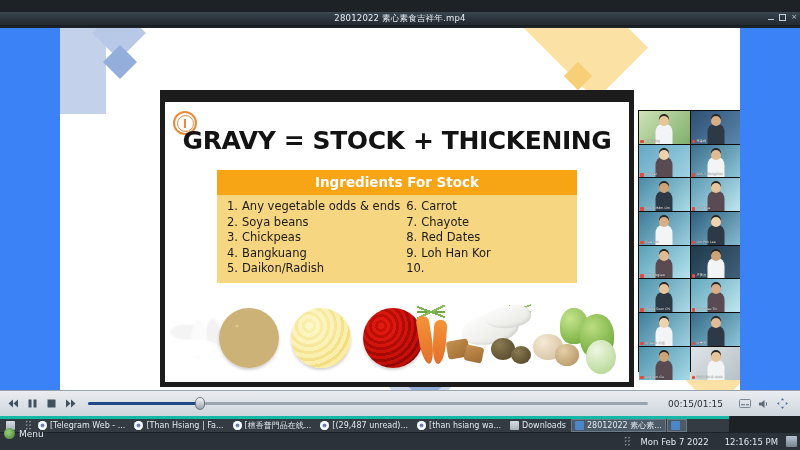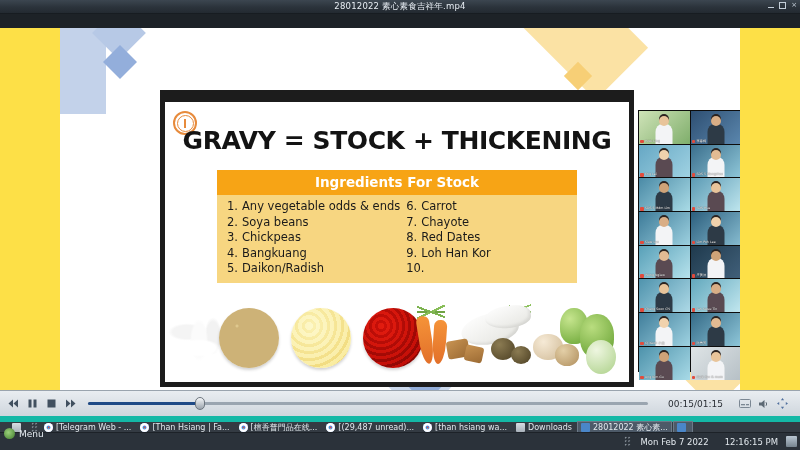--- a/index.html
+++ b/index.html
@@ -5,21 +5,21 @@
   html,body{margin:0;padding:0;}
   body{
     width:800px;height:450px;overflow:hidden;
     font-family:"DejaVu Sans","Liberation Sans",sans-serif;
     background:#1d2227;
   }
   .app{position:relative;width:800px;height:450px;}
 
   
   .titlebar{
-    position:absolute;left:0;top:0;width:800px;height:13px;
+    position:absolute;left:0;top:12px;width:800px;height:13px;
     background:linear-gradient(180deg,#3c4650 0%,#2b333b 55%,#232a31 100%);
     border-bottom:1px solid #171c21;
   }
   .titlebar .ttl{
     position:absolute;left:0;right:0;top:1px;text-align:center;
     font-size:8.5px;color:#e8eef4;letter-spacing:.2px;white-space:nowrap;
   }
   .wbtns{position:absolute;right:3px;top:2px;display:flex;gap:5px;align-items:center;}
   .wbtn{color:#c3ced8;font-size:7px;line-height:7px;cursor:pointer;}
   .wbtn .sq{display:block;width:5px;height:5px;border:1px solid #c3ced8;}
@@ -31,21 +31,21 @@
     background:#2e363e;border-bottom:1px solid #1b2026;
     display:flex;align-items:center;padding-left:4px;box-sizing:border-box;
   }
   .menubar span{
     font-size:9px;color:#dfe6ec;padding:0 5px;cursor:default;
   }
 
   
   .video{
     position:absolute;left:0;top:28px;width:800px;height:362px;
-    background:#fde047;overflow:hidden;
+    background:#3b82f6;overflow:hidden;
   }
   
   .slidebg{
     position:absolute;left:60px;top:0;width:680px;height:362px;
     background:#ffffff;overflow:hidden;
   }
   .dec{position:absolute;}
   .dec.bl1{left:0;top:0;width:46px;height:86px;background:#c3d2ea;}
   .dec.bl2{left:40px;top:-14px;width:38px;height:38px;background:#b7c9e6;transform:rotate(45deg);}
   .dec.bl3{left:48px;top:22px;width:24px;height:24px;background:#93aedb;transform:rotate(45deg);}
@@ -204,22 +204,22 @@
   .cbtn svg{display:block;}
   .seek{flex:1;position:relative;height:13px;margin:0 6px;display:flex;align-items:center;}
   .track{position:absolute;left:0;right:0;height:3px;background:#9aa5b0;border-radius:2px;}
   .fill{position:absolute;left:0;width:30%;height:3px;background:#1f4a86;border-radius:2px;}
   .knob{position:absolute;left:30%;width:10px;height:13px;margin-left:-5px;border-radius:5px;
     background:linear-gradient(180deg,#f4f6f8,#9aa3ac);border:1px solid #6d767f;box-sizing:border-box;}
   .time{font-size:9px;color:#2a2f35;margin:0 14px;white-space:nowrap;}
 
   
   .tasktop{
-    position:absolute;left:0;top:416px;width:800px;height:16px;background:#343b43;
-    display:flex;align-items:center;box-sizing:border-box;padding:0 8px;border-top:6px solid #14b8a6;
+    position:absolute;left:0;top:416px;width:729px;height:16px;background:#343b43;
+    display:flex;align-items:center;box-sizing:border-box;padding:0 2px;border-top:3px solid #14b8a6;
   }
   .tbtn{
     display:flex;align-items:center;height:13px;padding:0 3px;margin-right:1px;
     font-size:8px;color:#e3e9ee;max-width:108px;overflow:hidden;white-space:nowrap;cursor:pointer;
     background:transparent;border:1px solid transparent;box-sizing:border-box;
   }
   .tbtn.sel{background:#4d5a68;border:1px solid #6c7a88;}
   .tbtn .ic{width:9px;height:9px;margin-right:3px;flex:none;border-radius:1px;}
   .ic.chrome{background:conic-gradient(#e5493b 0 33%,#f6c344 0 66%,#4c9e52 0 100%);border-radius:50%;
     box-shadow:inset 0 0 0 2.5px #fff, inset 0 0 0 3.5px #4a8cf0;}

